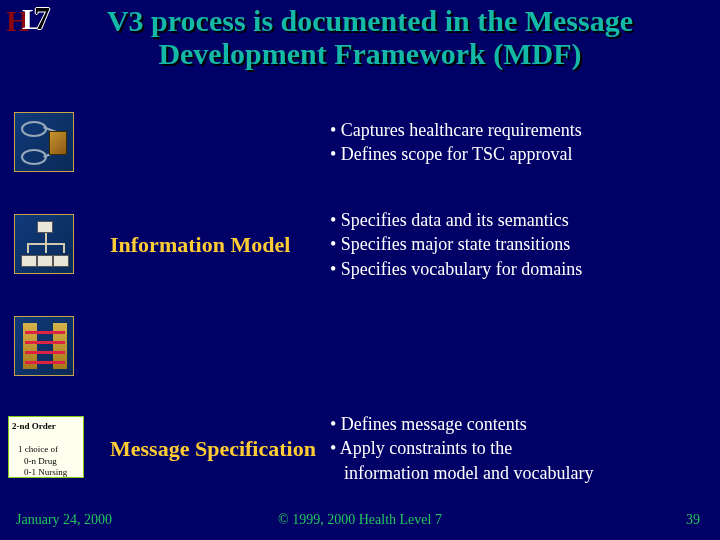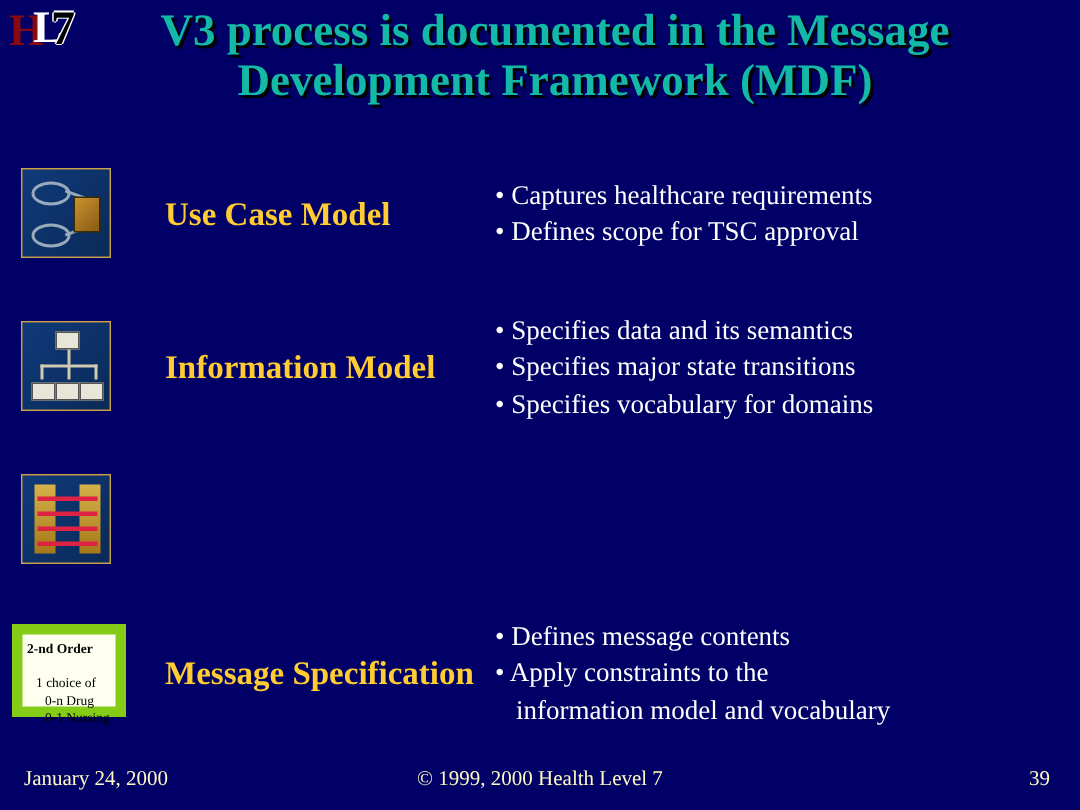--- a/index.html
+++ b/index.html
@@ -189,39 +189,39 @@
   .ix .b3 { top: 34px; width: 40px; }
   .ix .b4 { top: 44px; width: 40px; }
   
   .spec-box {
     position: absolute;
     left: 8px;
     top: 10px;
     width: 76px;
     height: 62px;
     background: #fffff0;
-    border: 7px solid #84cc16;
+    border: 1px solid #84cc16;
     color: #000;
     font-family: "Times New Roman", Times, serif;
     font-size: 9px;
     line-height: 1.25;
     padding: 4px 3px;
     box-sizing: border-box;
   }
   .spec-box .l1 { font-weight: 600; }
   .spec-box .indent  { padding-left: 6px; margin-top: 12px; }
   .spec-box .indent2 { padding-left: 12px; }
   .footer {
     position: absolute;
     left: 0; right: 0;
     bottom: 8px;
     height: 20px;
     font-family: "Times New Roman", Times, serif;
     font-size: 14px;
-    color: #fef9c3;
+    color: #22c55e;
     padding-left: 28px;
   }
   .footer .date { position: absolute; left: 16px; }
   .footer .copy { position: absolute; left: 0; right: 0; text-align: center; }
   .footer .page { position: absolute; right: 20px; }
 </style>
 </head>
 <body>
 
 <div class="slide">
@@ -237,21 +237,20 @@
   <div class="rows">
 
     <div class="row">
       <div class="icon uc">
         <div class="ellipse e1"></div>
         <div class="ellipse e2"></div>
         <div class="line l1"></div>
         <div class="line l2"></div>
         <div class="box"></div>
       </div>
-      <div class="row-label">Use Case Model</div>
       <div class="bullets" style="top:18px;">
         <div>Captures healthcare requirements</div>
         <div>Defines scope for TSC approval</div>
       </div>
     </div>
 
     <div class="row">
       <div class="icon im">
         <div class="node n0"></div>
         <div class="tree"></div>

